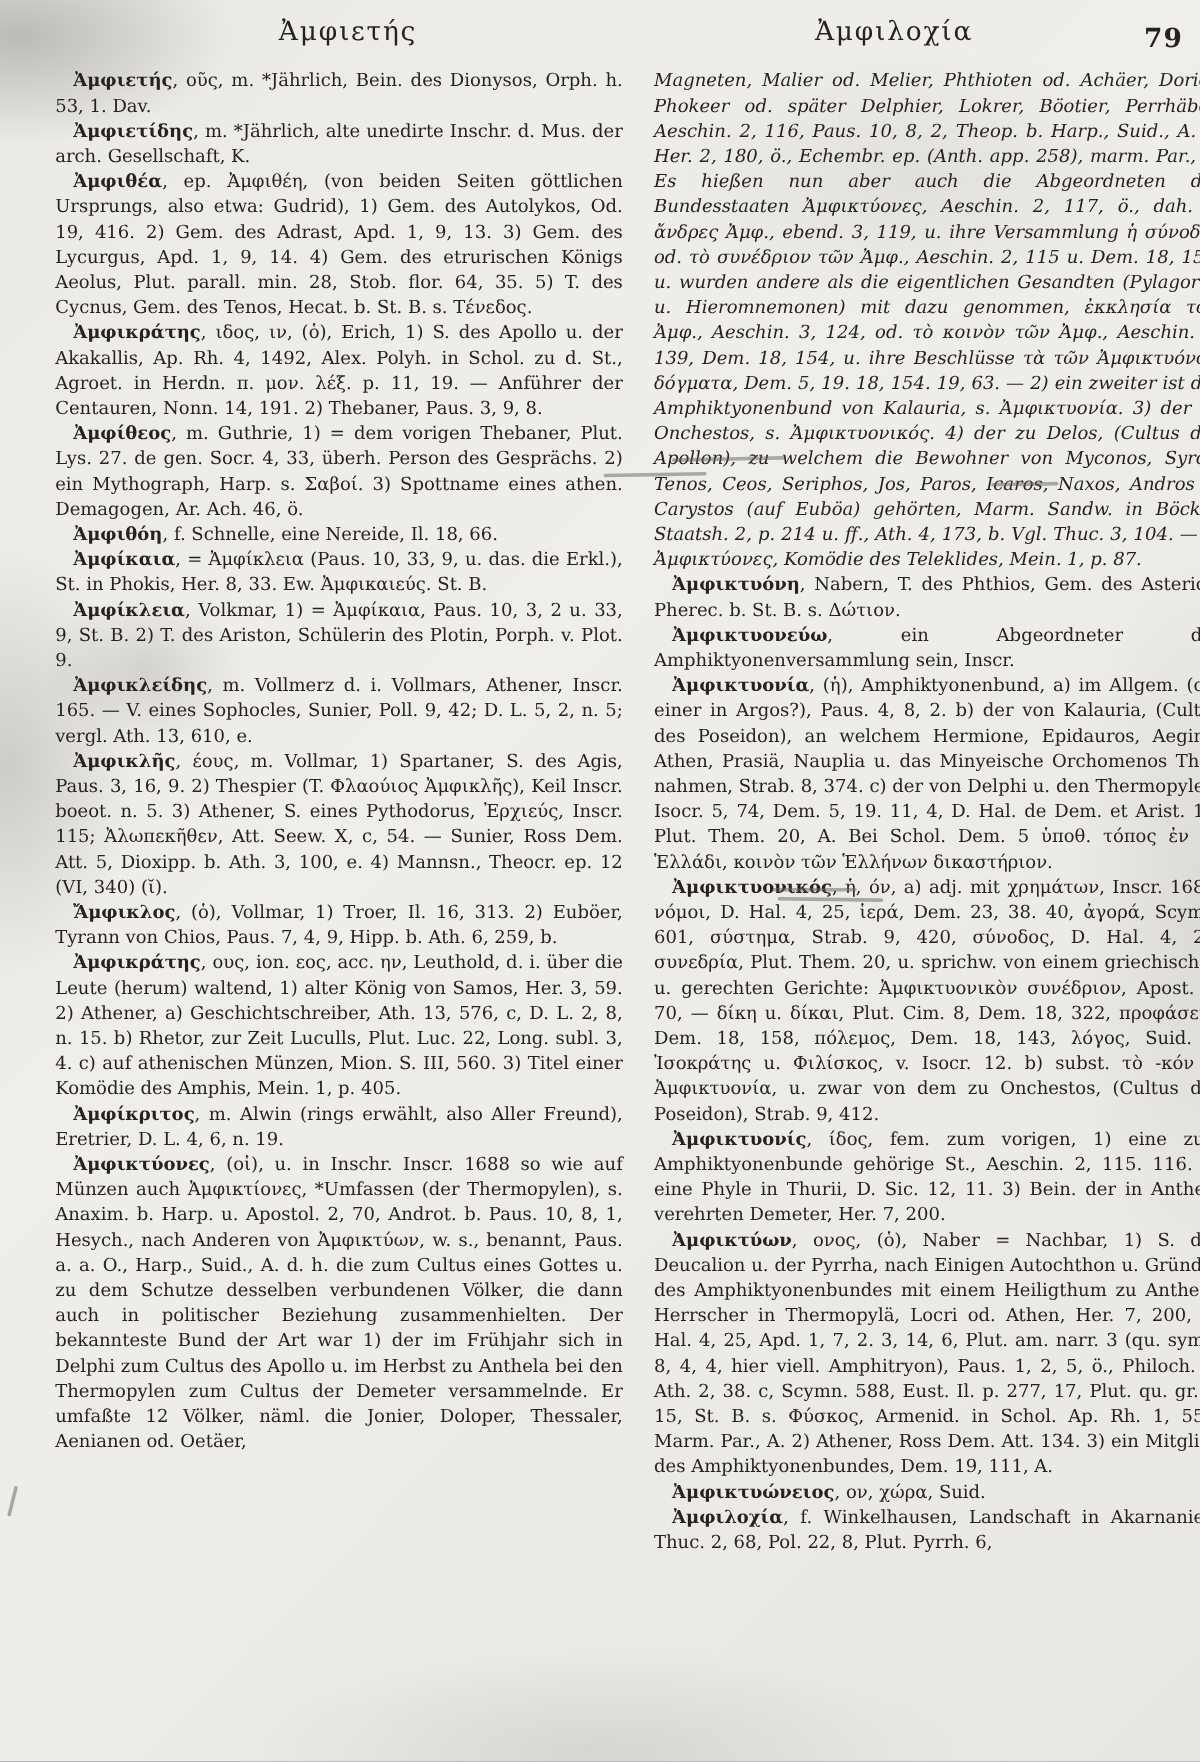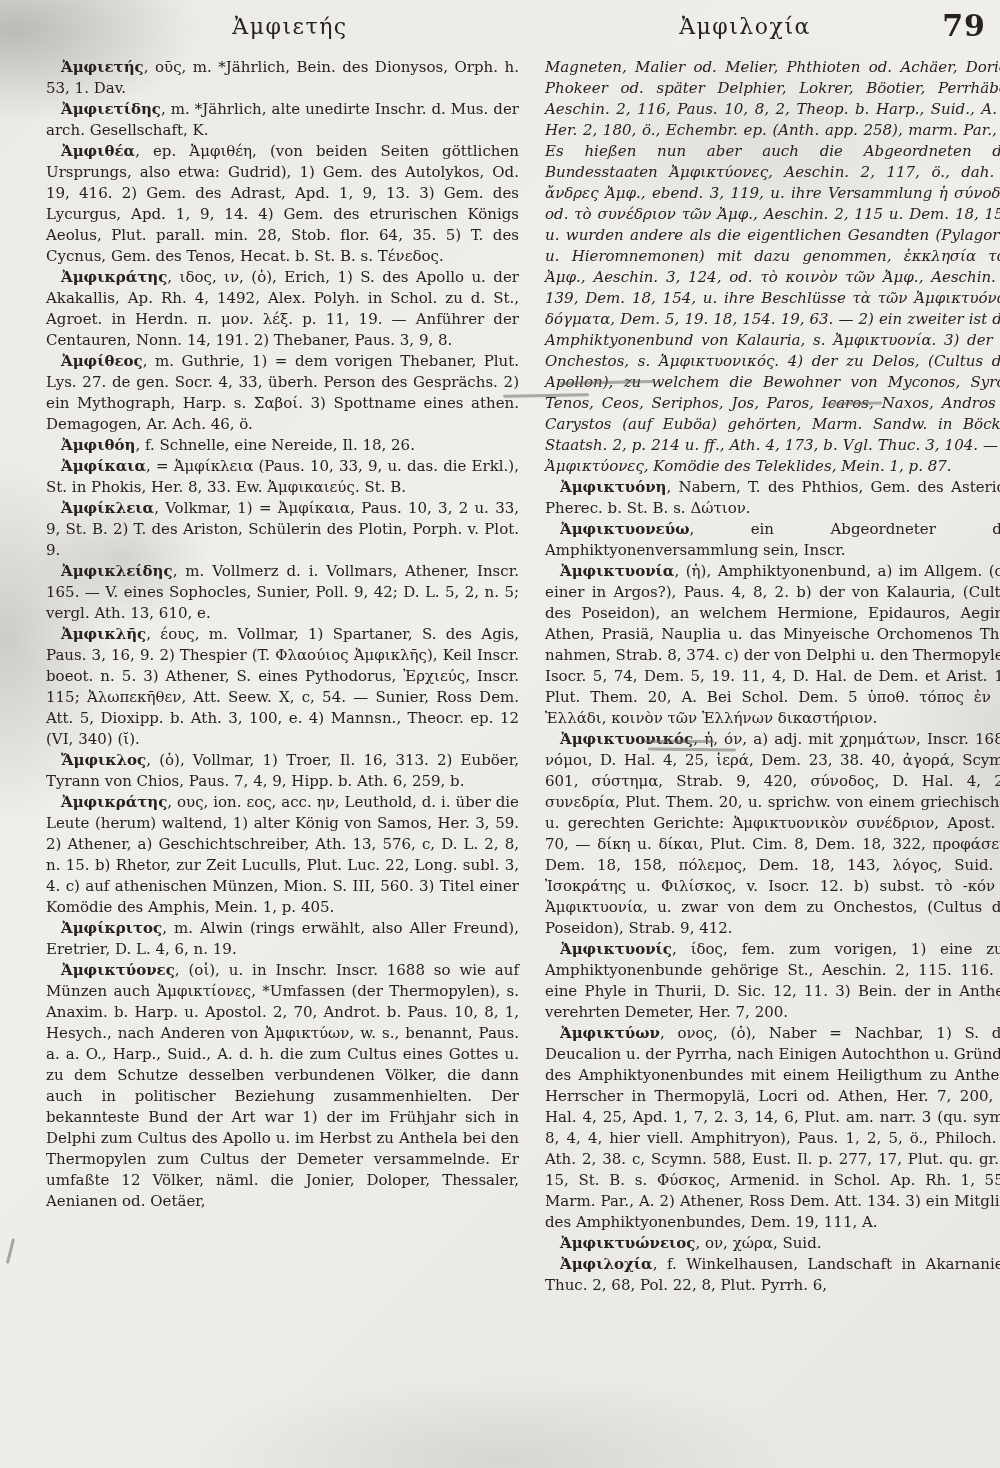--- a/index.html
+++ b/index.html
@@ -16,21 +16,21 @@
       radial-gradient(ellipse 120px 90px at 120px 560px, rgba(140,138,132,.28), rgba(140,138,132,0) 72%),
       radial-gradient(ellipse 300px 160px at 760px 150px, rgba(150,148,142,.16), rgba(150,148,142,0) 70%),
       radial-gradient(ellipse 160px 420px at 1000px 760px, rgba(145,143,138,.18), rgba(145,143,138,0) 70%),
       radial-gradient(ellipse 420px 120px at 500px 1460px, rgba(135,133,128,.20), rgba(135,133,128,0) 72%),
       linear-gradient(135deg,#eceae4 0%,#efeee9 40%,#e9e7e1 100%);
   }
   .header{position:absolute;top:8px;left:0;width:100%;height:50px;}
   .running-head{position:absolute;top:6px;font-size:22px;letter-spacing:1.5px;white-space:nowrap;}
   .running-head.lft{left:140px;width:300px;text-align:center;}
   .running-head.rgt{left:585px;width:320px;text-align:center;}
-  .page-number{position:absolute;top:0;right:14px;font-size:30px;font-weight:bold;letter-spacing:1px;}
+  .page-number{position:absolute;top:11px;right:14px;font-size:22px;font-weight:bold;letter-spacing:1px;}
   .columns{position:absolute;top:57px;left:14px;width:972px;display:flex;gap:26px;margin-left:32px;}
   .col{width:473px;font-size:15px;line-height:21px;text-align:justify;}
   .entry{margin:0;text-indent:15px;}
   .entry.cont{text-indent:0;font-style:italic;}
   .hw{font-weight:bold;}
   
   .pencil{position:absolute;height:3px;background:rgba(100,98,94,.5);border-radius:2px;}
   .pencil.m1{left:560px;top:381px;width:94px;transform:rotate(-1.2deg);}
   .pencil.m2{left:503px;top:394px;width:86px;transform:rotate(-1deg);}
   .pencil.m3{left:826px;top:402px;width:56px;transform:rotate(-1deg);}
@@ -50,21 +50,21 @@
   </div>
 
   <div class="columns">
 
     <div class="col">
       <p class="entry"><span class="hw">Ἀμφιετής</span><span>, οῦς, m. *Jährlich, Bein. des Dionysos, Orph. h. 53, 1. Dav.</span></p>
       <p class="entry"><span class="hw">Ἀμφιετίδης</span><span>, m. *Jährlich, alte unedirte Inschr. d. Mus. der arch. Gesellschaft, K.</span></p>
       <p class="entry"><span class="hw">Ἀμφιθέα</span><span>, ep. Ἀμφιθέη, (von beiden Seiten göttlichen Ursprungs, also etwa: Gudrid), 1) Gem. des Autolykos, Od. 19, 416. 2) Gem. des Adrast, Apd. 1, 9, 13. 3) Gem. des Lycurgus, Apd. 1, 9, 14. 4) Gem. des etrurischen Königs Aeolus, Plut. parall. min. 28, Stob. flor. 64, 35. 5) T. des Cycnus, Gem. des Tenos, Hecat. b. St. B. s. Τένεδος.</span></p>
       <p class="entry"><span class="hw">Ἀμφικράτης</span><span>, ιδος, ιν, (ὁ), Erich, 1) S. des Apollo u. der Akakallis, Ap. Rh. 4, 1492, Alex. Polyh. in Schol. zu d. St., Agroet. in Herdn. π. μον. λέξ. p. 11, 19. — Anführer der Centauren, Nonn. 14, 191. 2) Thebaner, Paus. 3, 9, 8.</span></p>
       <p class="entry"><span class="hw">Ἀμφίθεος</span><span>, m. Guthrie, 1) = dem vorigen Thebaner, Plut. Lys. 27. de gen. Socr. 4, 33, überh. Person des Gesprächs. 2) ein Mythograph, Harp. s. Σαβοί. 3) Spottname eines athen. Demagogen, Ar. Ach. 46, ö.</span></p>
-      <p class="entry"><span class="hw">Ἀμφιθόη</span><span>, f. Schnelle, eine Nereide, Il. 18, 26.</span></p>
+      <p class="entry"><span class="hw">Ἀμφιθόη</span><span>, f. Schnelle, eine Nereide, Il. 18, 66.</span></p>
       <p class="entry"><span class="hw">Ἀμφίκαια</span><span>, = Ἀμφίκλεια (Paus. 10, 33, 9, u. das. die Erkl.), St. in Phokis, Her. 8, 33. Ew. Ἀμφικαιεύς. St. B.</span></p>
       <p class="entry"><span class="hw">Ἀμφίκλεια</span><span>, Volkmar, 1) = Ἀμφίκαια, Paus. 10, 3, 2 u. 33, 9, St. B. 2) T. des Ariston, Schülerin des Plotin, Porph. v. Plot. 9.</span></p>
       <p class="entry"><span class="hw">Ἀμφικλείδης</span><span>, m. Vollmerz d. i. Vollmars, Athener, Inscr. 165. — V. eines Sophocles, Sunier, Poll. 9, 42; D. L. 5, 2, n. 5; vergl. Ath. 13, 610, e.</span></p>
       <p class="entry"><span class="hw">Ἀμφικλῆς</span><span>, έους, m. Vollmar, 1) Spartaner, S. des Agis, Paus. 3, 16, 9. 2) Thespier (T. Φλαούιος Ἀμφικλῆς), Keil Inscr. boeot. n. 5. 3) Athener, S. eines Pythodorus, Ἐρχιεύς, Inscr. 115; Ἀλωπεκῆθεν, Att. Seew. X, c, 54. — Sunier, Ross Dem. Att. 5, Dioxipp. b. Ath. 3, 100, e. 4) Mannsn., Theocr. ep. 12 (VI, 340) (ῐ).</span></p>
       <p class="entry"><span class="hw">Ἄμφικλος</span><span>, (ὁ), Vollmar, 1) Troer, Il. 16, 313. 2) Euböer, Tyrann von Chios, Paus. 7, 4, 9, Hipp. b. Ath. 6, 259, b.</span></p>
       <p class="entry"><span class="hw">Ἀμφικράτης</span><span>, ους, ion. εος, acc. ην, Leuthold, d. i. über die Leute (herum) waltend, 1) alter König von Samos, Her. 3, 59. 2) Athener, a) Geschichtschreiber, Ath. 13, 576, c, D. L. 2, 8, n. 15. b) Rhetor, zur Zeit Luculls, Plut. Luc. 22, Long. subl. 3, 4. c) auf athenischen Münzen, Mion. S. III, 560. 3) Titel einer Komödie des Amphis, Mein. 1, p. 405.</span></p>
       <p class="entry"><span class="hw">Ἀμφίκριτος</span><span>, m. Alwin (rings erwählt, also Aller Freund), Eretrier, D. L. 4, 6, n. 19.</span></p>
       <p class="entry"><span class="hw">Ἀμφικτύονες</span><span>, (οἱ), u. in Inschr. Inscr. 1688 so wie auf Münzen auch Ἀμφικτίονες, *Umfassen (der Thermopylen), s. Anaxim. b. Harp. u. Apostol. 2, 70, Androt. b. Paus. 10, 8, 1, Hesych., nach Anderen von Ἀμφικτύων, w. s., benannt, Paus. a. a. O., Harp., Suid., A. d. h. die zum Cultus eines Gottes u. zu dem Schutze desselben verbundenen Völker, die dann auch in politischer Beziehung zusammenhielten. Der bekannteste Bund der Art war 1) der im Frühjahr sich in Delphi zum Cultus des Apollo u. im Herbst zu Anthela bei den Thermopylen zum Cultus der Demeter versammelnde. Er umfaßte 12 Völker, näml. die Jonier, Doloper, Thessaler, Aenianen od. Oetäer,</span></p>
     </div>
 

